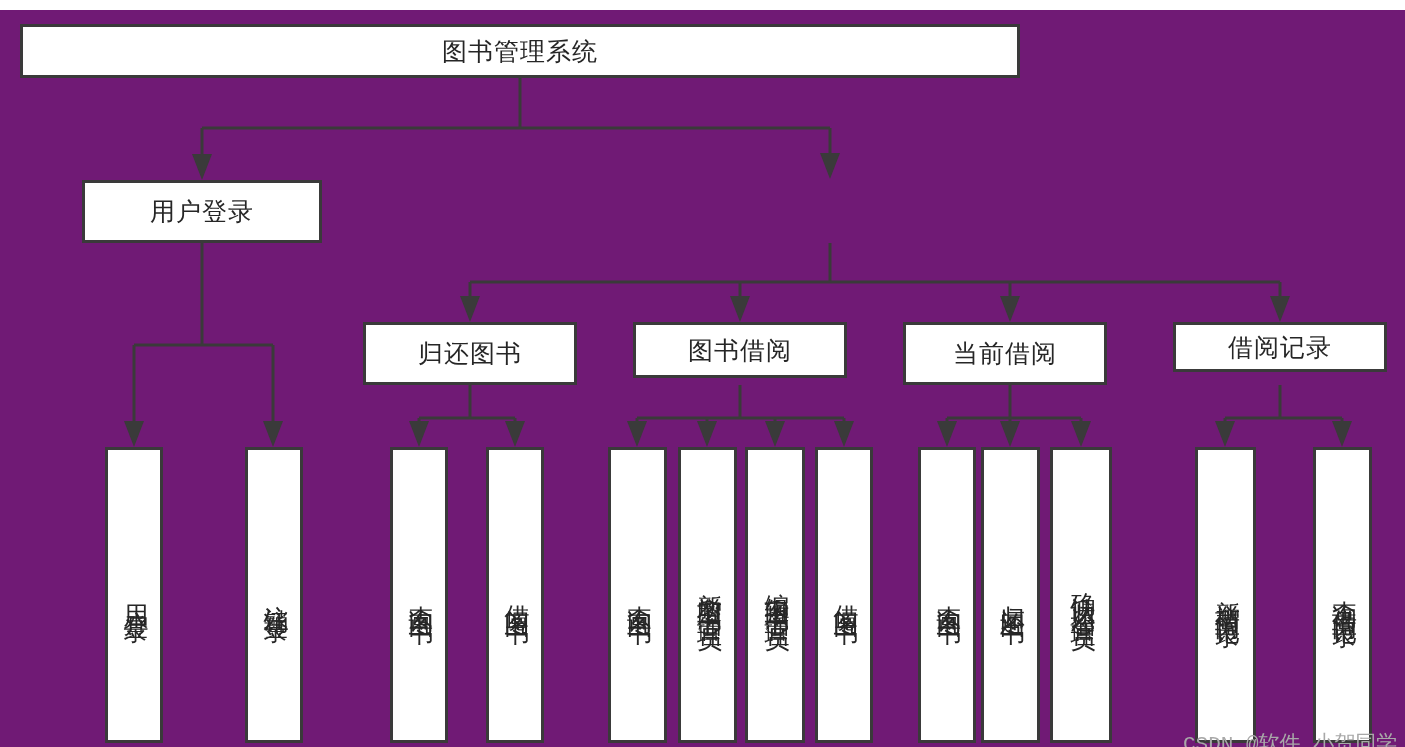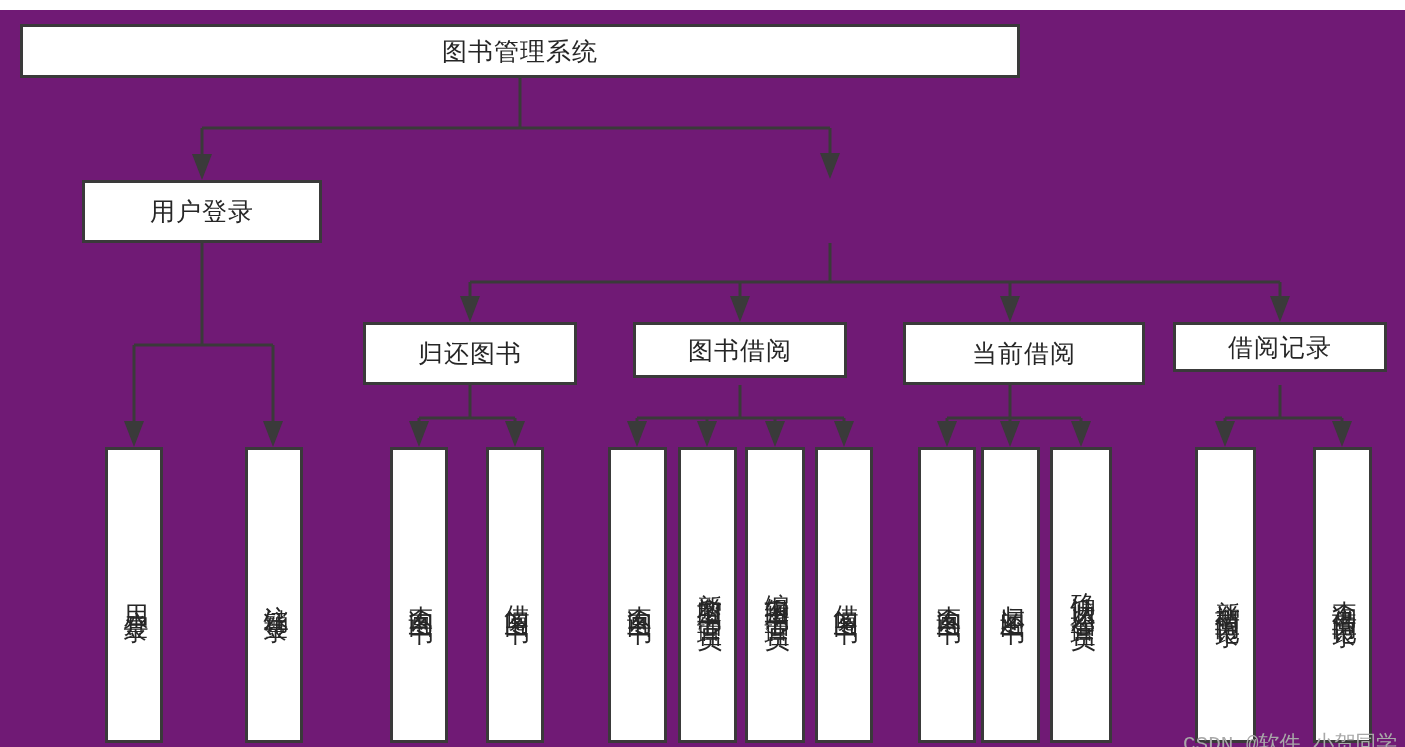--- a/index.html
+++ b/index.html
@@ -117,21 +117,21 @@
       <line x1="1342" y1="408" x2="1342" y2="419" stroke="#3a3a3a" stroke-width="3"></line>
       <polygon points="1332,411 1352,411 1342,437" fill="#3a3a3a"></polygon>
     </svg>
 
   <div class="box hbox" style="left:20px;top:14px;width:1000px;height:54px">图书管理系统</div>
 
   <div class="box hbox" style="left:82px;top:170px;width:240px;height:63px">用户登录</div>
 
   <div class="box hbox" style="left:363px;top:312px;width:214px;height:63px">归还图书</div>
   <div class="box hbox" style="left:633px;top:312px;width:214px;height:56px">图书借阅</div>
-  <div class="box hbox" style="left:903px;top:312px;width:242px;height:63px">当前借阅</div>
+  <div class="box hbox" style="left:903px;top:312px;width:204px;height:63px">当前借阅</div>
   <div class="box hbox" style="left:1173px;top:312px;width:214px;height:50px">借阅记录</div>
 
   <div class="box vbox" style="left:105px;top:437px;width:58px;height:296px">用户登录</div>
   <div class="box vbox" style="left:245px;top:437px;width:58px;height:296px">注销登录</div>
 
   <div class="box vbox" style="left:390px;top:437px;width:58px;height:296px">查询图书</div>
   <div class="box vbox" style="left:486px;top:437px;width:58px;height:296px">借阅图书</div>
 
   <div class="box vbox" style="left:608px;top:437px;width:59px;height:296px">查询图书</div>
   <div class="box vbox" style="left:678px;top:437px;width:59px;height:296px">新增图书（管理员）</div>

